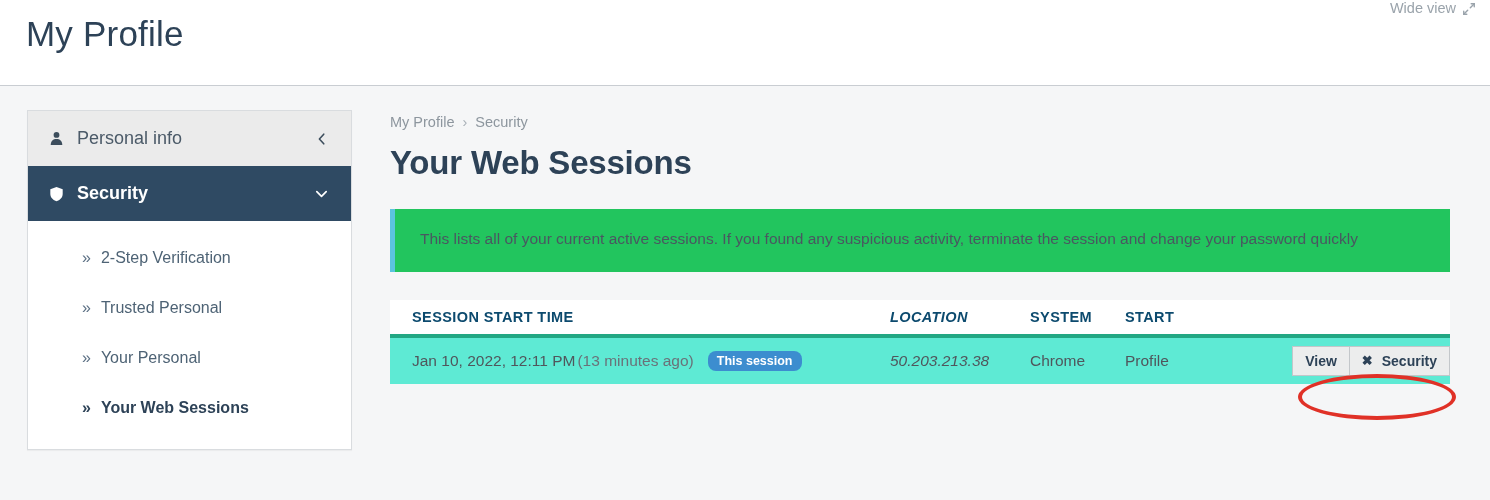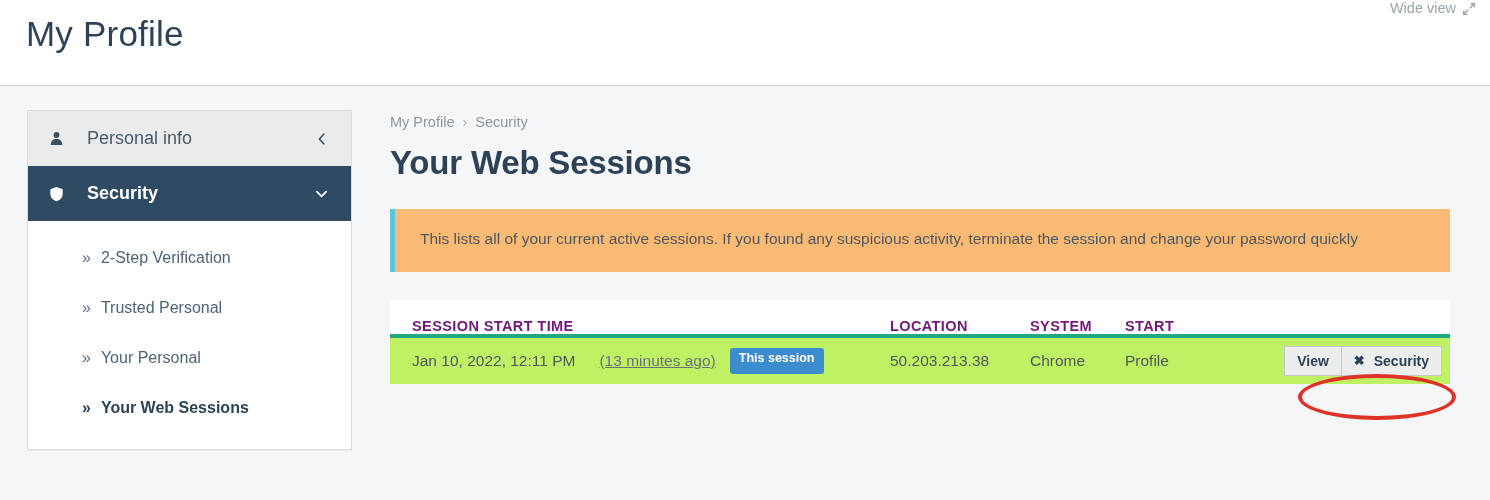--- a/index.html
+++ b/index.html
@@ -89,21 +89,21 @@
   }
   .nav-ico {
     width: 22px;
     display: flex;
     align-items: center;
     justify-content: flex-start;
     flex: 0 0 auto;
   }
   .nav-label {
     font-size: 18px;
-    margin-left: 16px;
+    margin-left: 6px;
     flex: 1 1 auto;
     white-space: nowrap;
   }
   .nav-item.personal .nav-label { font-weight: 400; color: #4b5a68; }
   .nav-item.security .nav-label { font-weight: 700; color: #ffffff; }
   .nav-chev { flex: 0 0 auto; display: flex; align-items: center; }
 
   .subnav { padding: 12px 0 16px 0; background: #ffffff; }
   .subnav-item {
     display: flex;
@@ -147,65 +147,65 @@
     font-size: 33px;
     font-weight: 700;
     color: #2d4257;
     letter-spacing: -0.2px;
     white-space: nowrap;
   }
 
   .alert {
     margin-top: 27px;
     width: 1060px;
-    background: #fdba74;
+    background: #22c55e;
     border-left: 5px solid #5bc4de;
     padding: 18px 20px 20px 25px;
     font-size: 15.5px;
     line-height: 1.6;
     color: #4a5761;
   }
 
   
   .table { margin-top: 28px; width: 1060px; }
   .thead {
     display: flex;
-    align-items: flex-end;
+    align-items: center;
     height: 38px;
     background: #ffffff;
     border-bottom: 4px solid #22a783;
     font-size: 14.5px;
     font-weight: 700;
     letter-spacing: 0.4px;
-    color: #701a75;
+    color: #0c4a6e;
   }
   .tbody-row {
     display: flex;
     align-items: center;
     height: 46px;
-    background: #bef264;
+    background: #5eead4;
     font-size: 15.5px;
     color: #50565c;
   }
   .col-time   { width: 500px; padding-left: 22px; display: flex; align-items: center; white-space: nowrap; }
-  .col-loc    { width: 140px; white-space: nowrap; }
+  .col-loc    { width: 140px; white-space: nowrap; font-style: italic; }
   .col-client { width: 95px;  white-space: nowrap; }
   .col-sys    { width: 125px; white-space: nowrap; }
-  .col-act    { flex: 1 1 auto; display: flex; justify-content: flex-end; padding-right: 8px; }
-
-  .time-ago { color: #6a7279; margin-left: 24px; text-decoration: underline; }
+  .col-act    { flex: 1 1 auto; display: flex; justify-content: flex-end; padding-right: 0px; }
+
+  .time-ago { color: #6a7279; margin-left: 2px; }
   .badge {
     display: inline-block;
     margin-left: 14px;
     background: #3c8dcf;
     color: #ffffff;
     font-size: 12.5px;
     font-weight: 700;
-    padding: 4px 9px 10px 9px;
-    border-radius: 3px;
+    padding: 4px 9px 3px 9px;
+    border-radius: 8px;
     line-height: 1;
     white-space: nowrap;
   }
 
   .btn-group { display: flex; }
   .btn {
     display: flex;
     align-items: center;
     gap: 9px;
     height: 30px;

